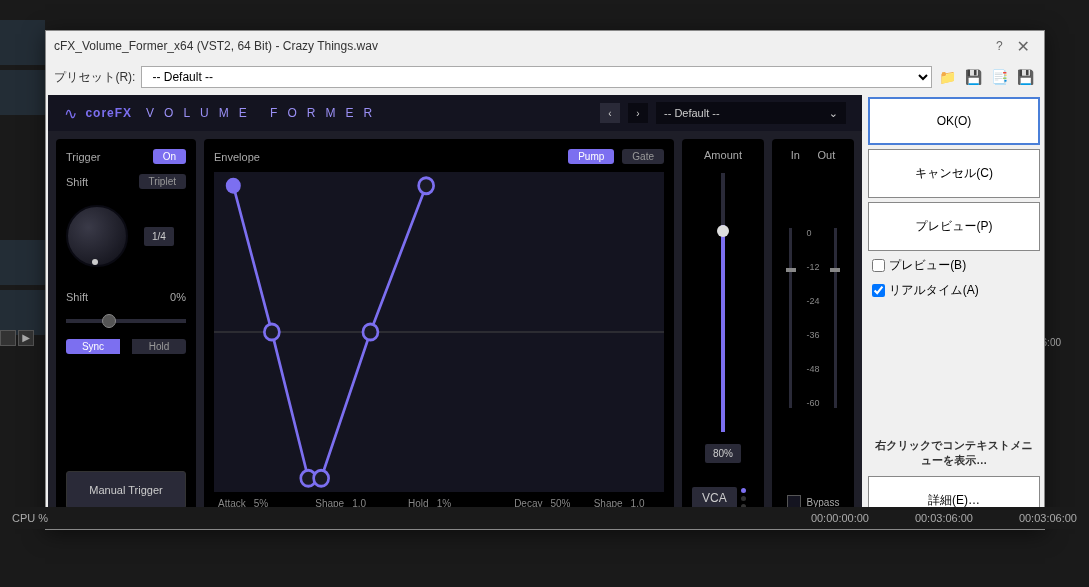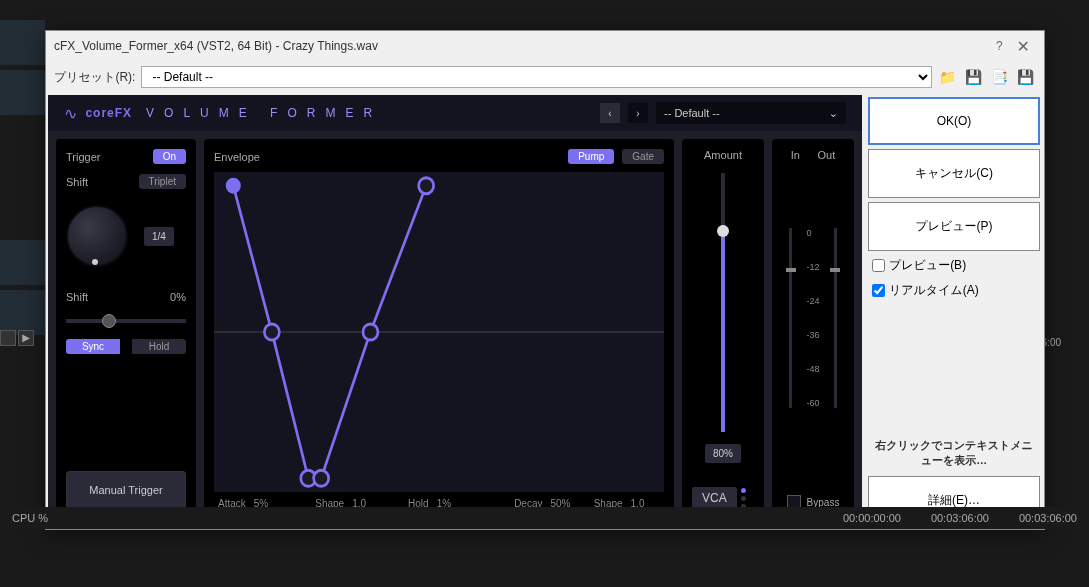--- a/index.html
+++ b/index.html
@@ -94,21 +94,21 @@
 .sidebar { width: 180px; padding: 4px; display: flex; flex-direction: column; gap: 4px; font-size: 12px; }
 .sb-btn { background: white; border: 1px solid #888; padding: 15px; text-align: center; cursor: pointer; }
 .sb-btn.primary { border: 2px solid #4a7fd8; }
 .sb-check { display: flex; align-items: center; gap: 4px; padding: 2px 4px; cursor: pointer; }
 .sb-check input { width: 13px; height: 13px; }
 .sb-spacer { flex: 1; }
 .sb-hint { font-size: 11px; color: #333; text-align: center; padding: 4px; font-weight: bold; }
 
 
 .status { position: absolute; left: 0; bottom: 58px; width: 100%; height: 22px; background: #1a1a1a; color: #aaa; font-size: 11px; display: flex; align-items: center; padding: 0 12px; }
-.status-right { margin-left: auto; display: flex; gap: 8px; align-items: flex-end; }
+.status-right { margin-left: auto; display: flex; gap: 24px; align-items: flex-end; }
 .status-right span { min-width: 80px; text-align: right; }
 </style>
 </head>
 <body>
 
 <div class="bg-waveform bg-wf-1"></div>
 <div class="bg-waveform bg-wf-2"></div>
 <div class="bg-waveform bg-wf-3"></div>
 <div class="bg-waveform bg-wf-4"></div>
 <div class="bg-timeline">06:00</div>

